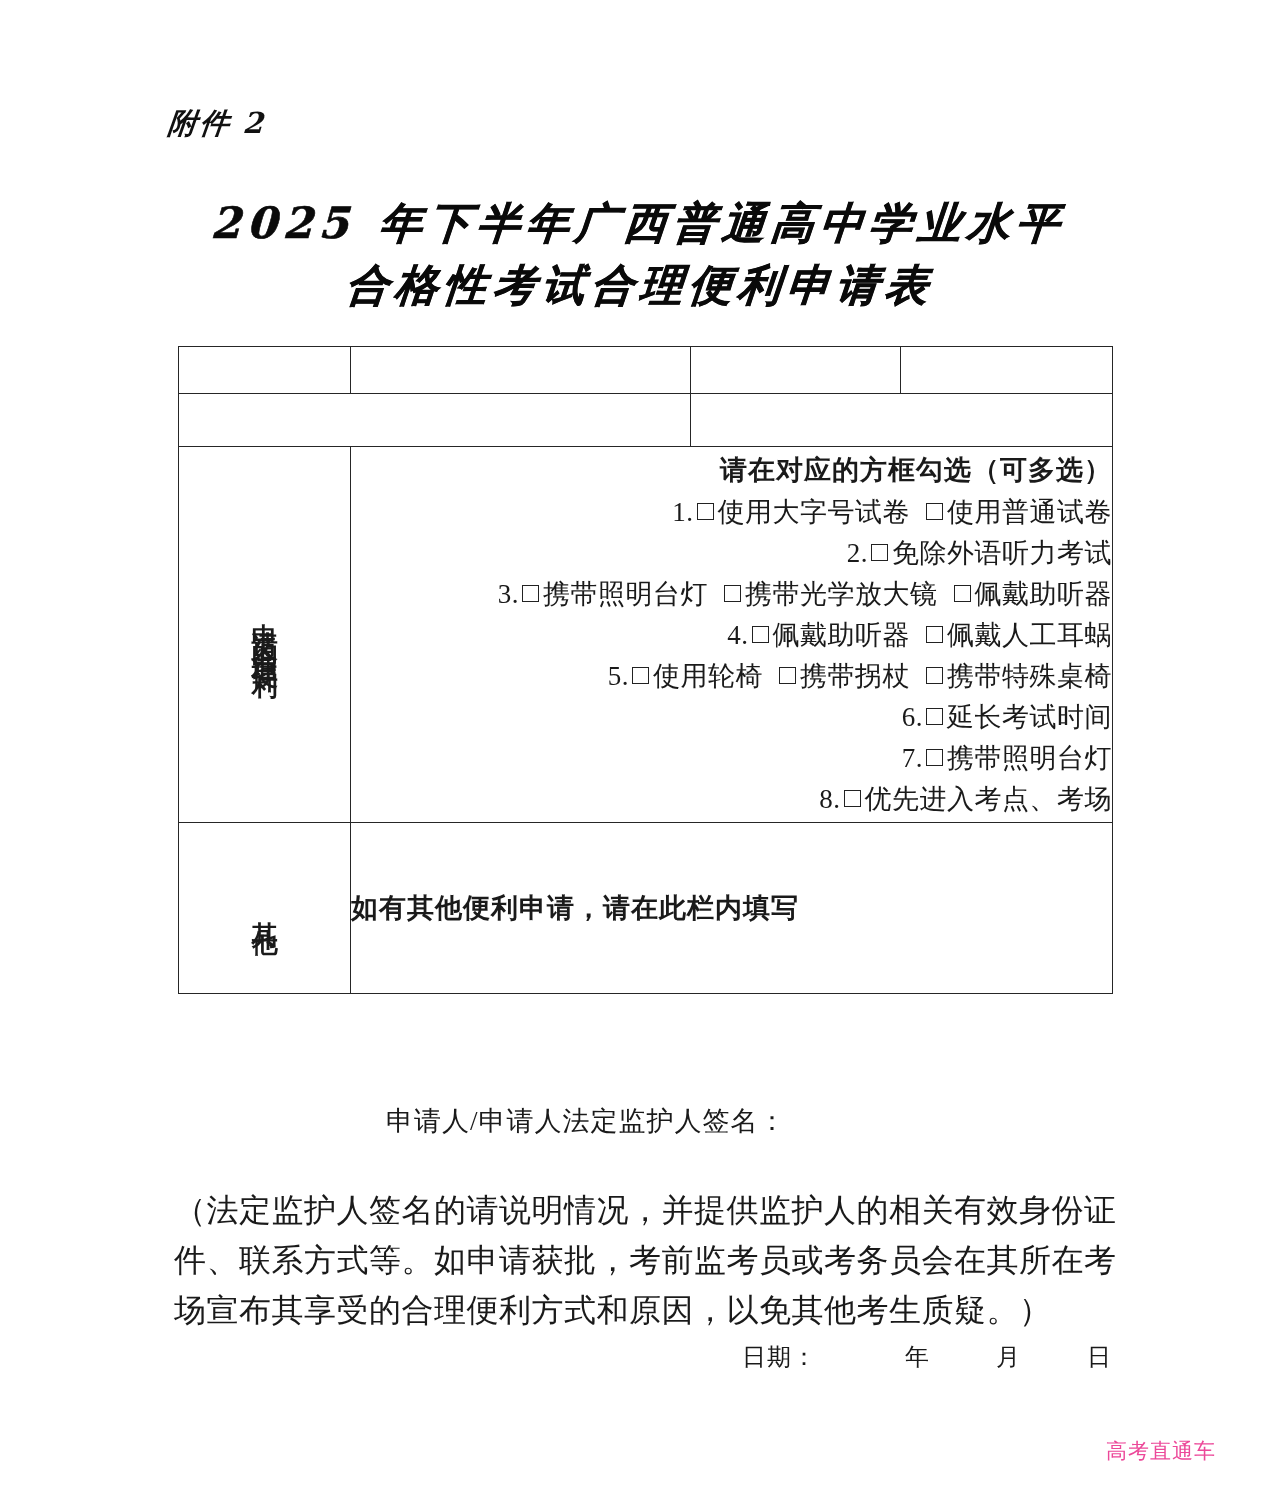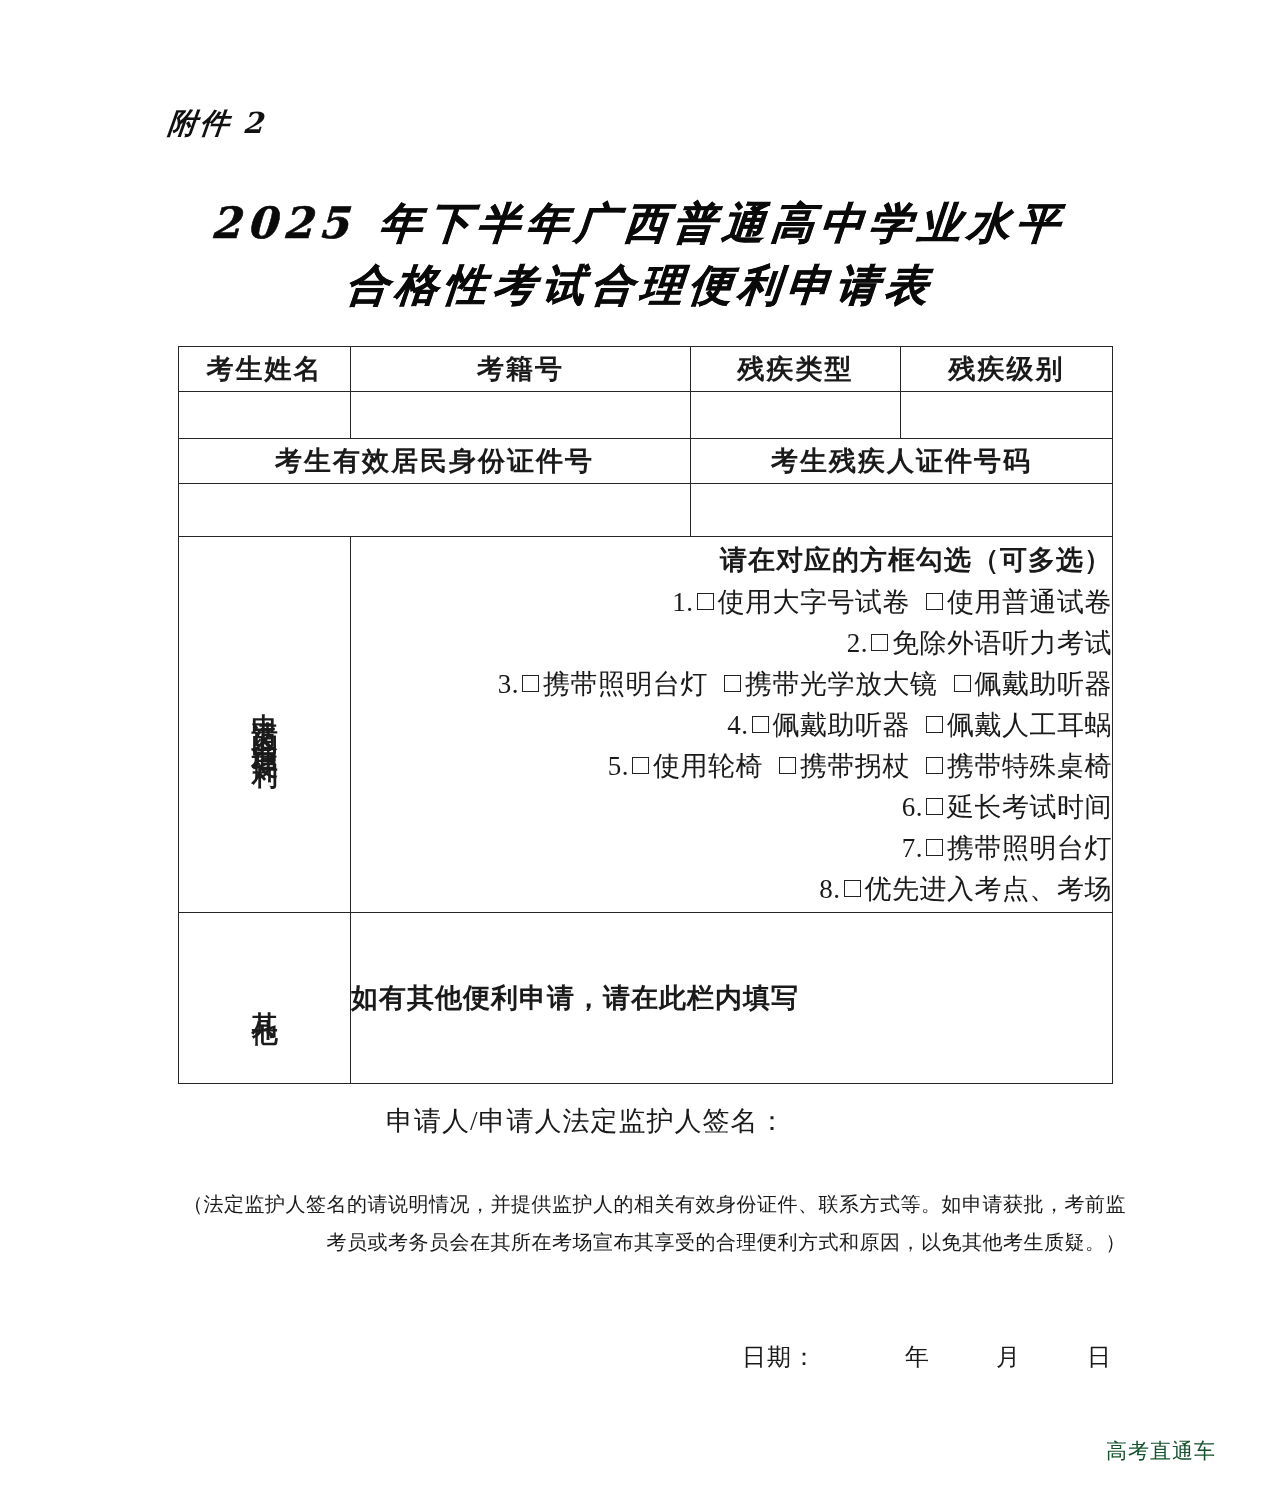--- a/index.html
+++ b/index.html
@@ -142,41 +142,40 @@
     left: 386px;
     top: 1103px;
     font-size: 27px;
     letter-spacing: 1px;
   }
   .note-block {
     position: absolute;
     left: 174px;
     top: 1185px;
     width: 952px;
-    font-size: 20px;
-    line-height: 38px;
+    font-size: 32px;
+    line-height: 50px;
     letter-spacing: 0.5px;
-    text-align: right;
   }
   .date-line {
     position: absolute;
     left: 742px;
     top: 1341px;
     font-size: 24px;
     letter-spacing: 1px;
   }
   .date-line .dgap { display: inline-block; width: 74px; }
   .date-line .dgap2 { display: inline-block; width: 52px; }
 
   .watermark {
     position: absolute;
     left: 1106px;
     top: 1437px;
     font-size: 21px;
-    color: #14532d;
+    color: #ec4899;
     letter-spacing: 1px;
     font-family: "Liberation Sans", "DejaVu Sans", sans-serif;
   }
 </style>
 </head>
 <body>
 
 <div class="attach-label">附件 2</div>
 
 <div class="doc-title">
@@ -186,34 +185,24 @@
 
 <table class="form-table">
   <colgroup>
     <col style="width:172px">
     <col style="width:340px">
     <col style="width:210px">
     <col style="width:212px">
   </colgroup>
   <tbody>
     <tr>
-      <td class="hcell">考生姓名</td>
-      <td class="hcell">考籍号</td>
-      <td class="hcell">残疾类型</td>
-      <td class="hcell">残疾级别</td>
-    </tr>
-    <tr>
-      <td class="bcell"></td>
-      <td class="bcell"></td>
-      <td class="bcell"></td>
-      <td class="bcell"></td>
-    </tr>
-    <tr>
-      <td class="hcell" colspan="2">考生有效居民身份证件号</td>
-      <td class="hcell" colspan="2">考生残疾人证件号码</td>
+      <td class="bcell"></td>
+      <td class="bcell"></td>
+      <td class="bcell"></td>
+      <td class="bcell"></td>
     </tr>
     <tr>
       <td class="bcell-tall" colspan="2"></td>
       <td class="bcell-tall" colspan="2"></td>
     </tr>
     <tr>
       <td class="vlabel">
         <span class="vtext">申请的合理便利</span>
       </td>
       <td class="checklist-cell" colspan="3">

